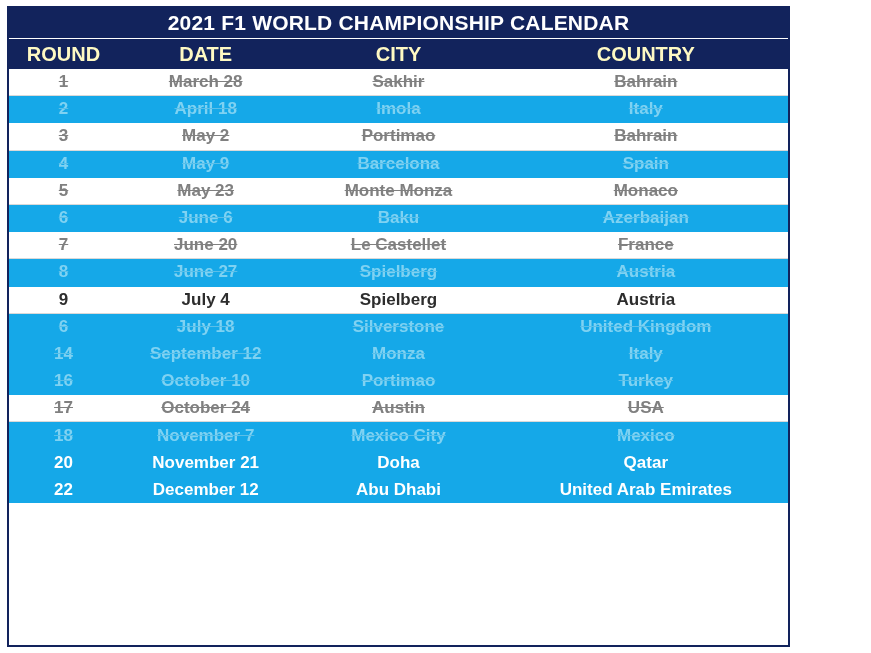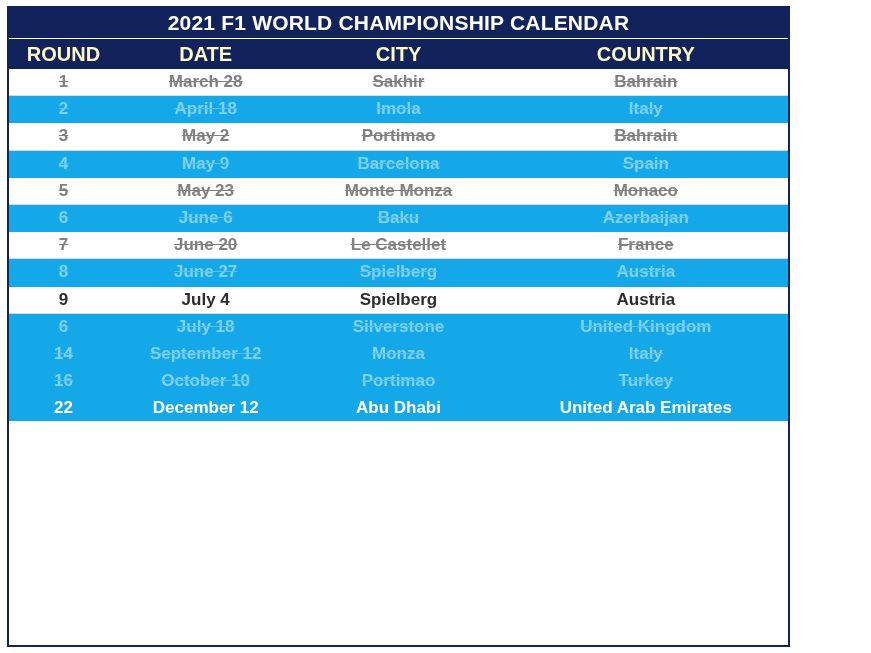--- a/index.html
+++ b/index.html
@@ -179,20 +179,38 @@
             <td>September 12</td>
             <td>Monza</td>
             <td>Italy</td>
           </tr>
           <tr class="data-row blue done">
             <td>16</td>
             <td>October 10</td>
             <td>Portimao</td>
             <td>Turkey</td>
           </tr>
+          <tr class="data-row white done">
+            <td>17</td>
+            <td>October 24</td>
+            <td>Austin</td>
+            <td>USA</td>
+          </tr>
+          <tr class="data-row blue done">
+            <td>18</td>
+            <td>November 7</td>
+            <td>Mexico City</td>
+            <td>Mexico</td>
+          </tr>
+          <tr class="data-row blue">
+            <td>20</td>
+            <td>November 21</td>
+            <td>Doha</td>
+            <td>Qatar</td>
+          </tr>
           <tr class="data-row blue last">
             <td>22</td>
             <td>December 12</td>
             <td>Abu Dhabi</td>
             <td>United Arab Emirates</td>
           </tr>
         </tbody>
     </table>
   </div>
 </div>

